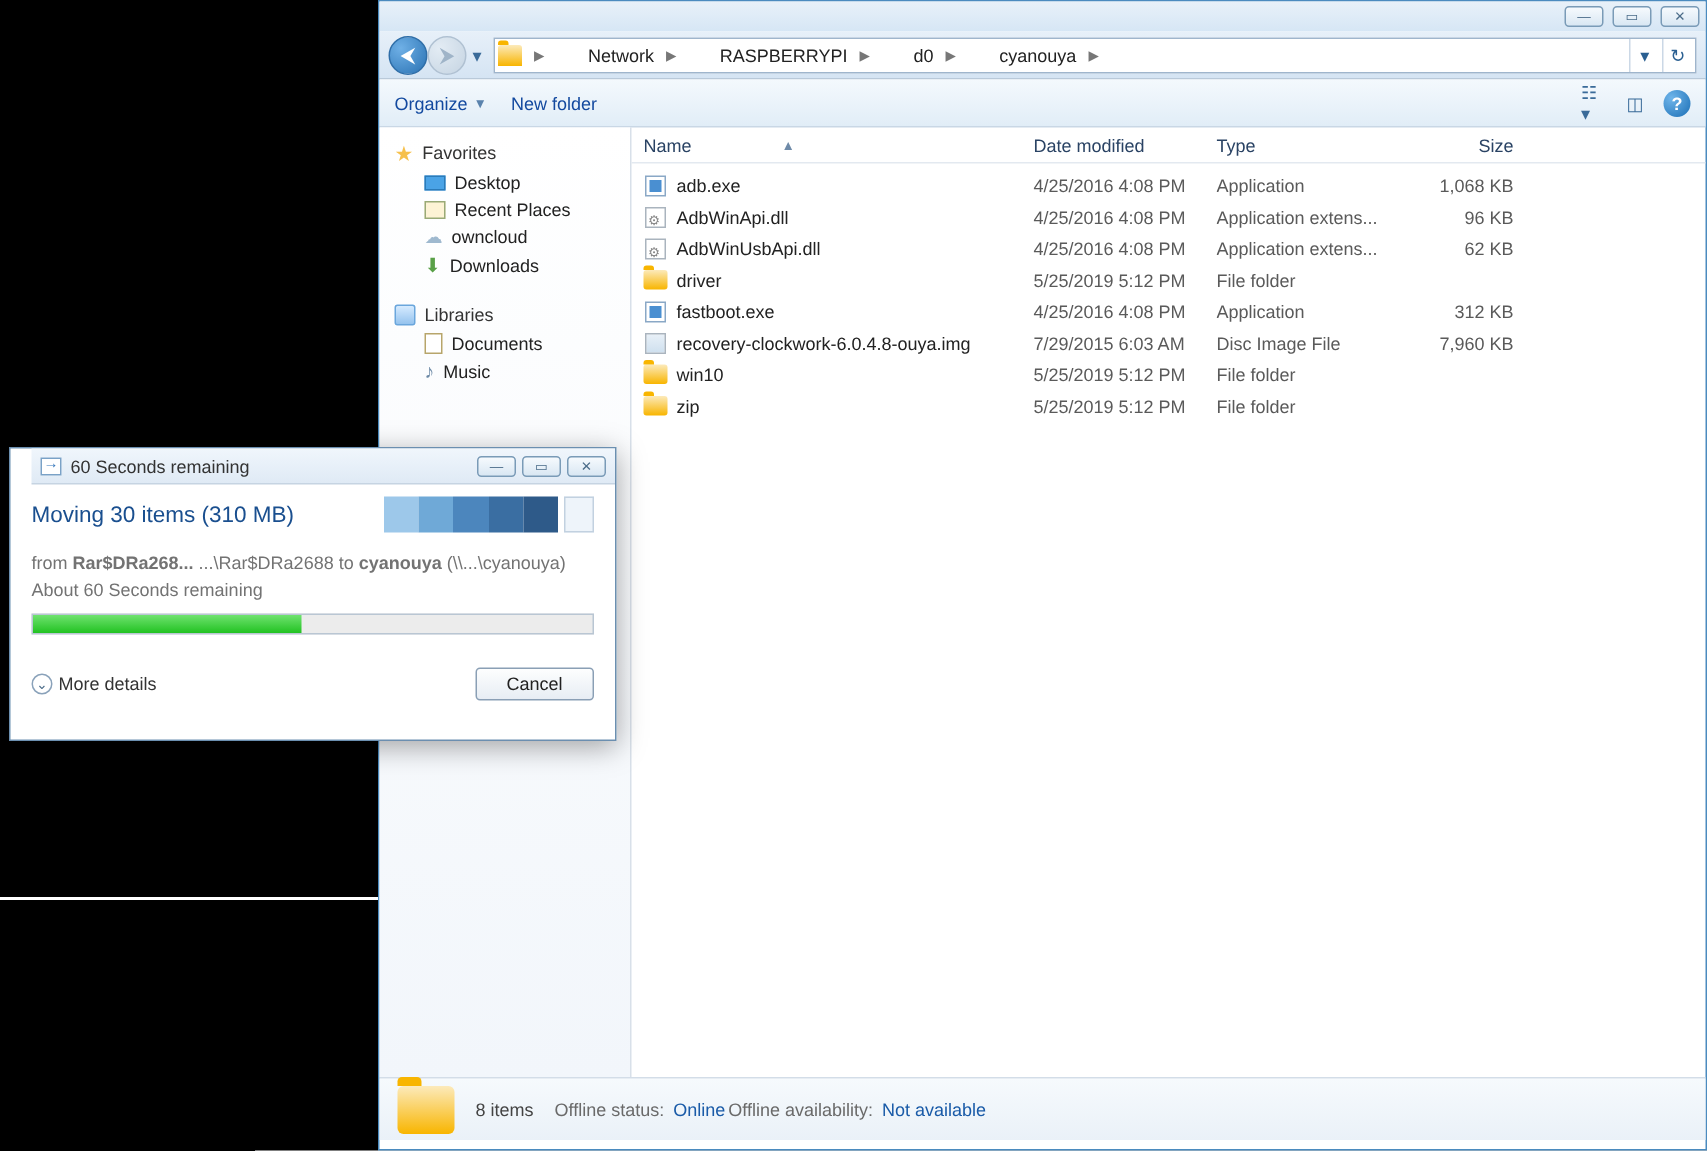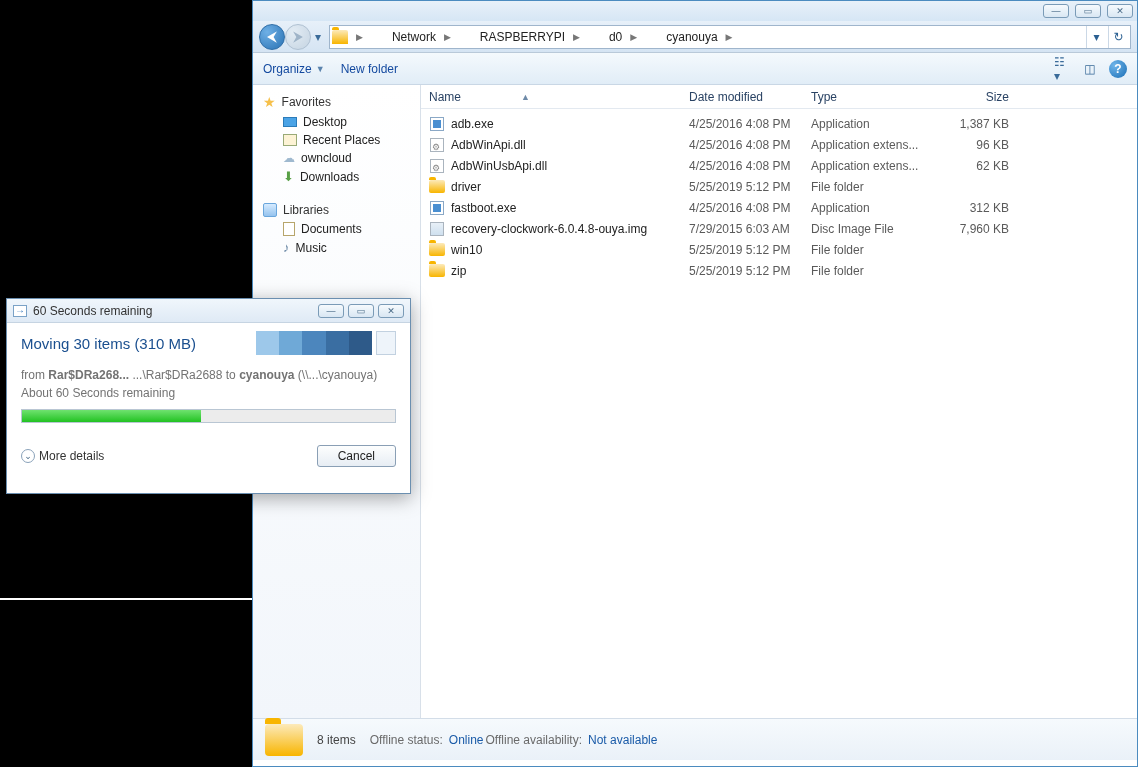--- a/index.html
+++ b/index.html
@@ -97,21 +97,21 @@
   .status-label{ color:#6a6a6a;}
   .status-val{ color:#1a5ba8;}
 
   
   .copydlg{
     position:absolute; left:6px; top:298px; width:405px; height:196px;
     background:#fff; border:1px solid #6b8fb0; box-shadow:0 4px 18px rgba(0,0,0,0.35);
   }
   .dlg-title{
     height:24px;background:linear-gradient(#f0f6fc,#dfeaf5);display:flex;align-items:center;
-    padding:0 6px;gap:6px;border-bottom:1px solid #c6d4e2;
+    padding:0 6px;gap:6px;border-bottom:1px solid #c6d4e2;margin-left:14px;
   }
   .dlg-title-icon{ width:14px;height:12px;border:1px solid #7aa2c7;background:#fff;position:relative;}
   .dlg-title-icon:after{content:"→";position:absolute;left:1px;top:-2px;font-size:10px;color:#3a7abd;}
   .dlg-title-text{ color:#333;}
   .dlg-winbtns{ margin-left:auto;display:flex;gap:4px;}
   .dlg-body{ padding:8px 14px 10px; }
   .dlg-heading-row{ display:flex;align-items:center;gap:10px;}
   .dlg-heading{ font-size:15px;color:#1a4f8f;font-weight:normal;}
   .anim{ margin-left:auto;width:140px;height:24px;display:flex;}
   .anim-seg{ flex:1;}
@@ -234,21 +234,21 @@
       <div class="filelist" id="filelist">
           <div class="row">
             <div class="cell-name">
               <span class="file-ico">
                 <span class="ico-exe"></span>
               </span>
               <span>adb.exe</span>
             </div>
             <div class="cell-date">4/25/2016 4:08 PM</div>
             <div class="cell-type">Application</div>
-            <div class="cell-size">1,387 KB</div>
+            <div class="cell-size">1,068 KB</div>
           </div>
           <div class="row">
             <div class="cell-name">
               <span class="file-ico">
                 <span class="ico-dll"></span>
               </span>
               <span>AdbWinApi.dll</span>
             </div>
             <div class="cell-date">4/25/2016 4:08 PM</div>
             <div class="cell-type">Application extens...</div>

